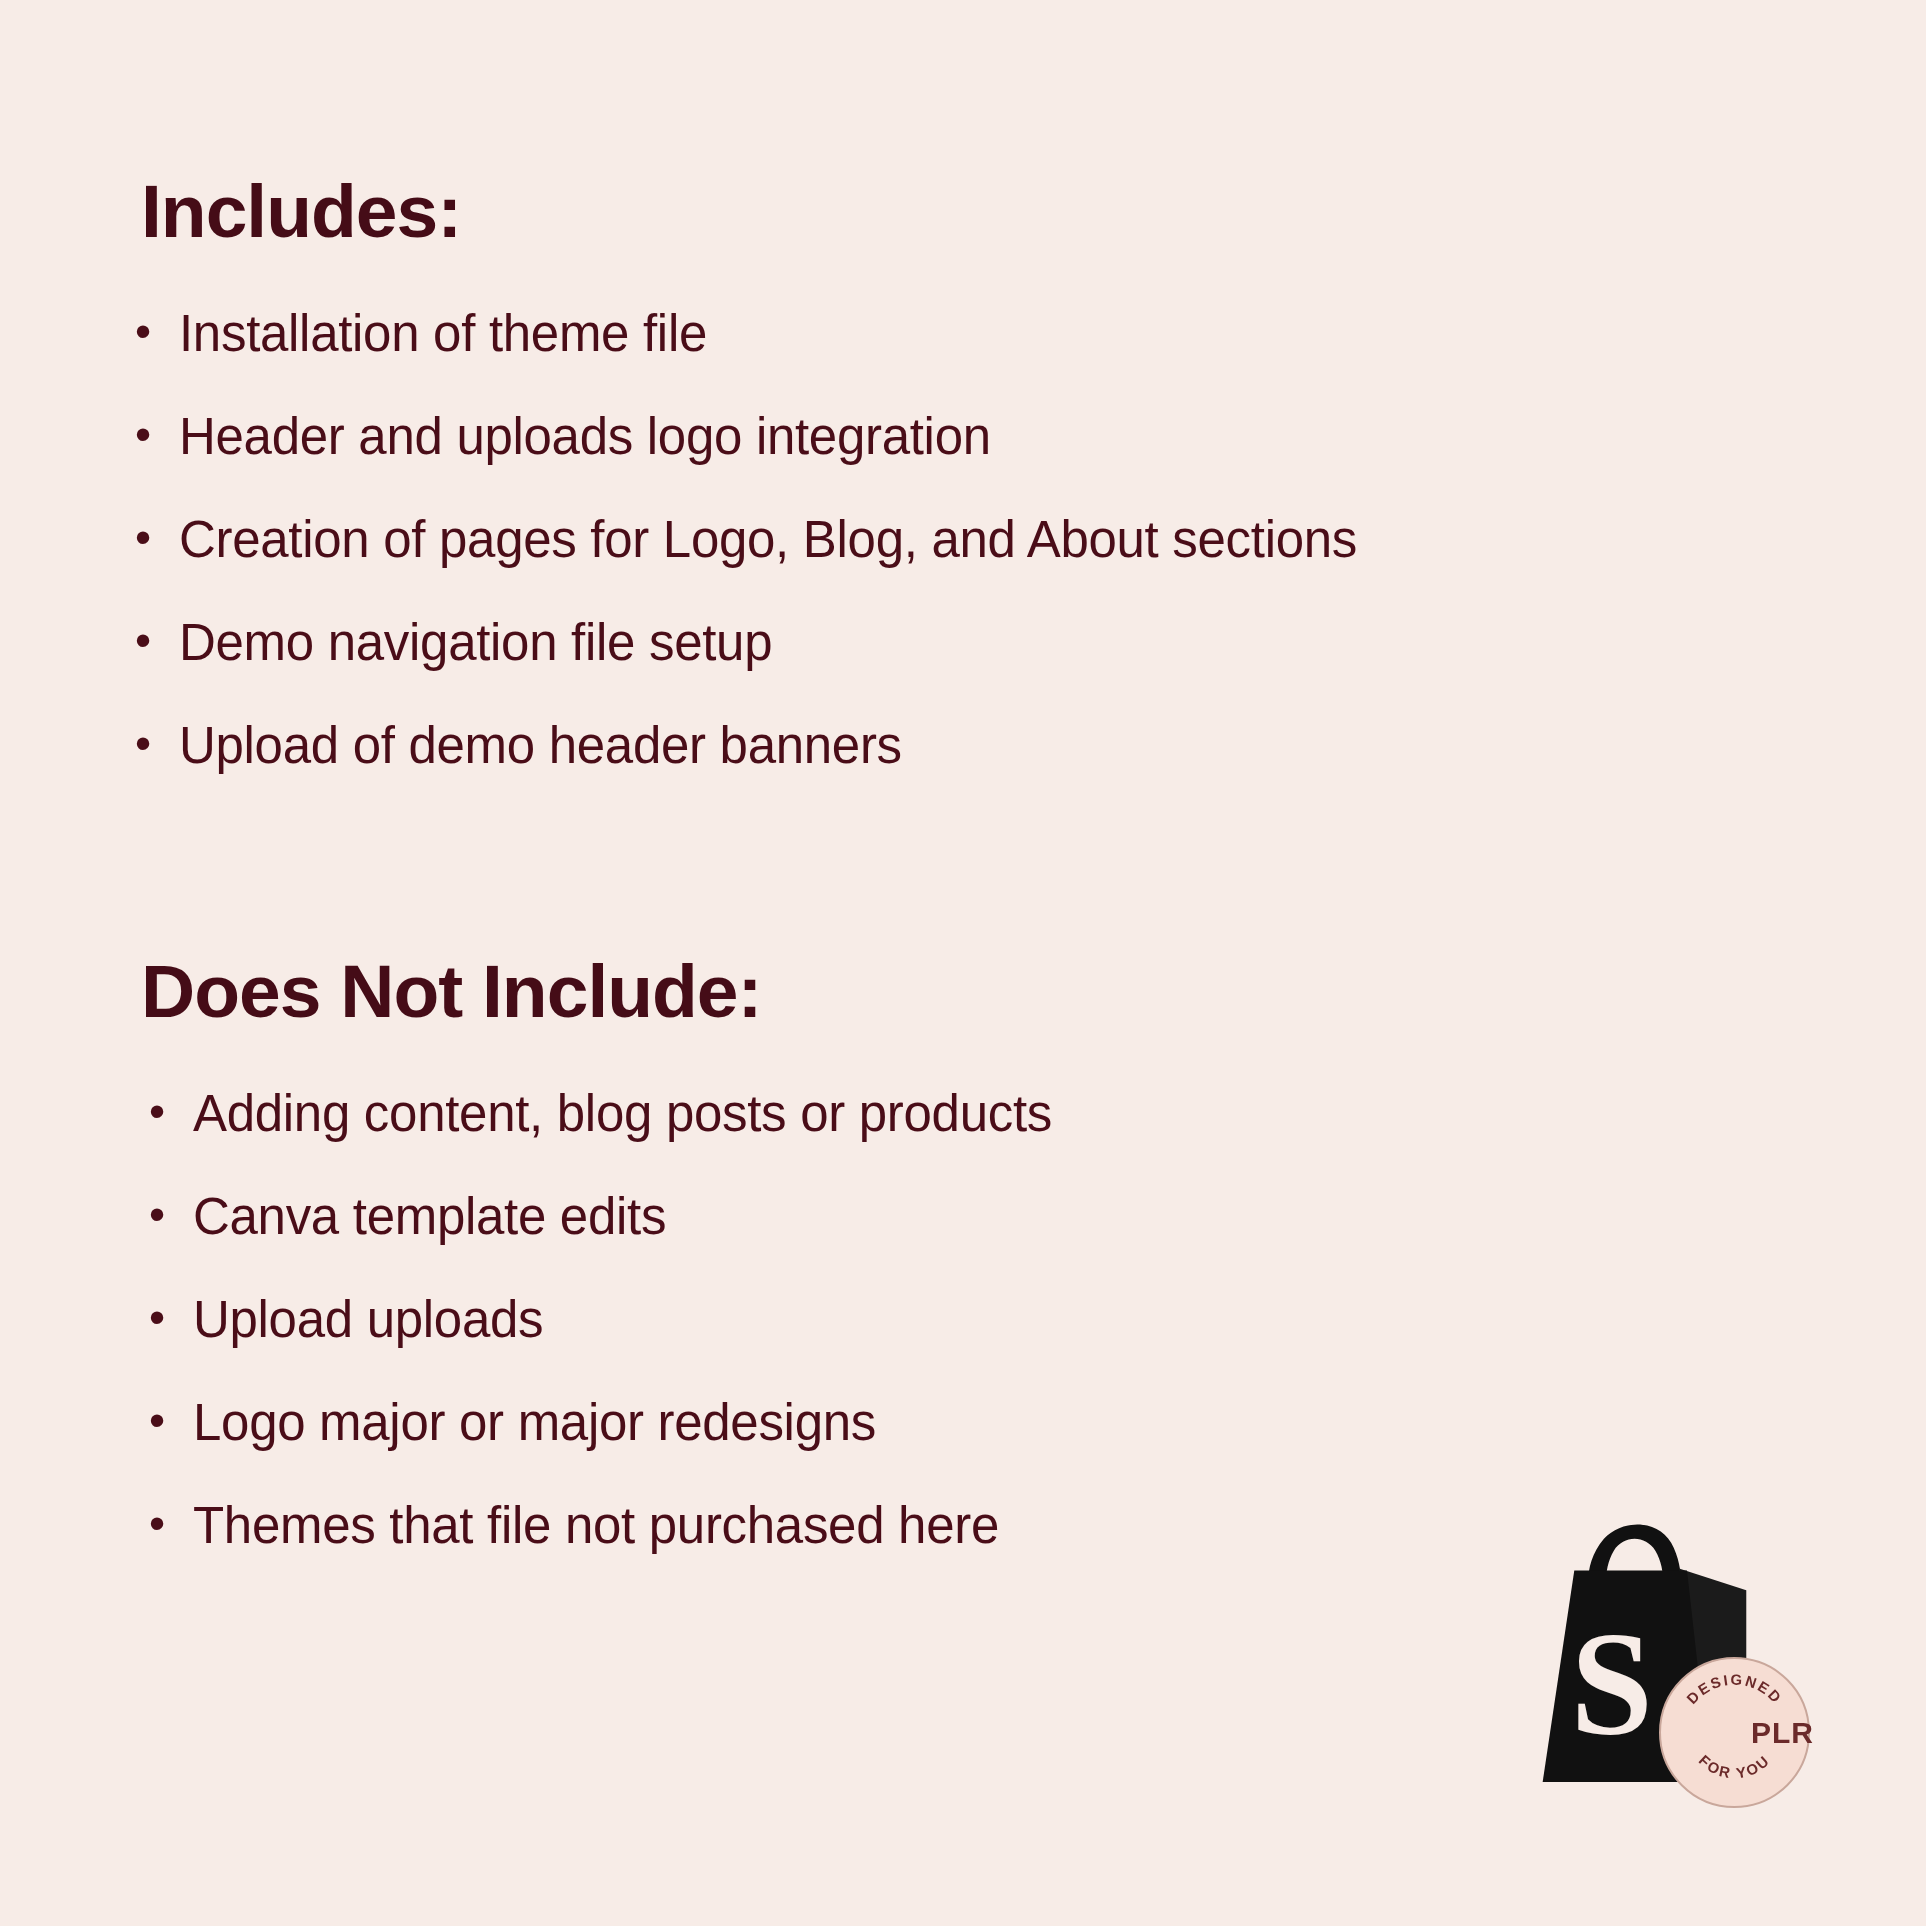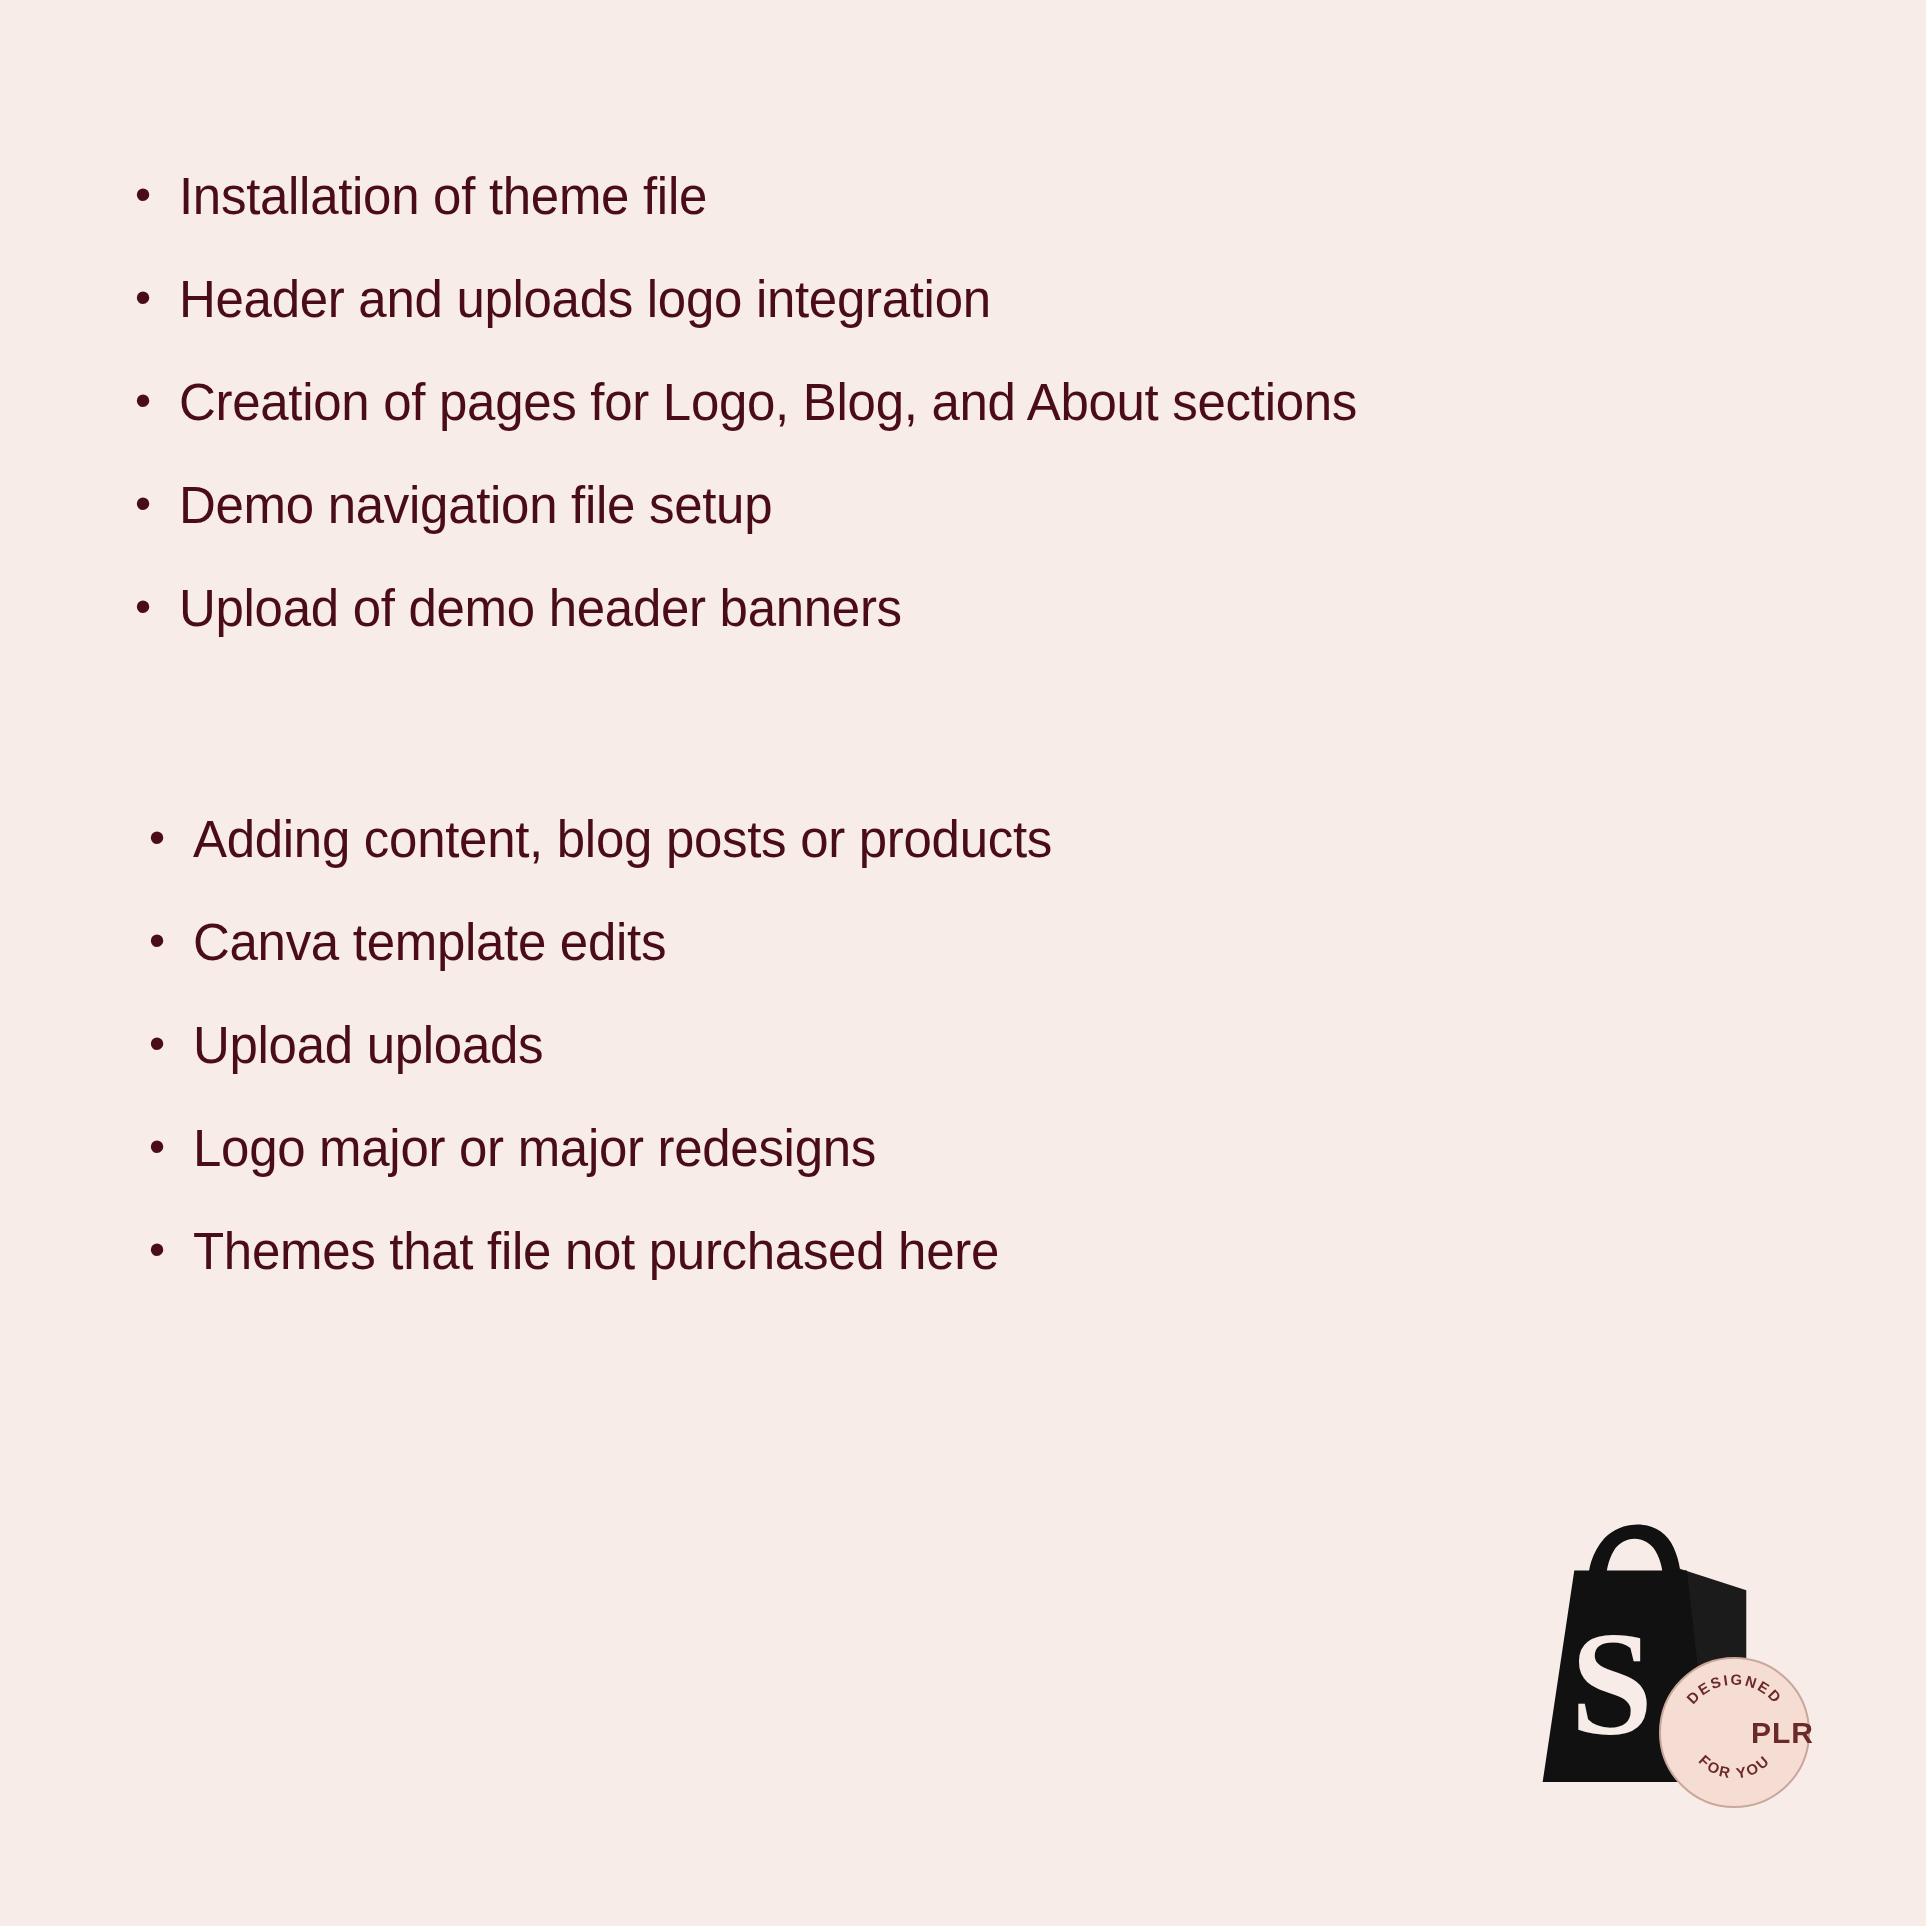--- a/index.html
+++ b/index.html
@@ -116,20 +116,21 @@
     letter-spacing: 2.2px;
     fill: #6b2a2a;
   }
 </style>
 </head>
 <body>
 
 <div class="page">
 
   <section>
+    <h1 class="section-title">Includes:</h1>
     <ul class="bullet-list">
       <li class="bullet-item">
         <span class="bullet-dot">•</span>
         <span class="bullet-text">Installation of theme file</span>
       </li>
       <li class="bullet-item">
         <span class="bullet-dot">•</span>
         <span class="bullet-text">Header and uploads logo integration</span>
       </li>
       <li class="bullet-item">
@@ -143,20 +144,21 @@
       <li class="bullet-item">
         <span class="bullet-dot">•</span>
         <span class="bullet-text">Upload of demo header banners</span>
       </li>
     </ul>
   </section>
 
   <div class="gap-block"></div>
 
   <section class="second-section">
+    <h1 class="section-title">Does Not Include:</h1>
     <ul class="bullet-list">
       <li class="bullet-item">
         <span class="bullet-dot">•</span>
         <span class="bullet-text">Adding content, blog posts or products</span>
       </li>
       <li class="bullet-item">
         <span class="bullet-dot">•</span>
         <span class="bullet-text">Canva template edits</span>
       </li>
       <li class="bullet-item">

